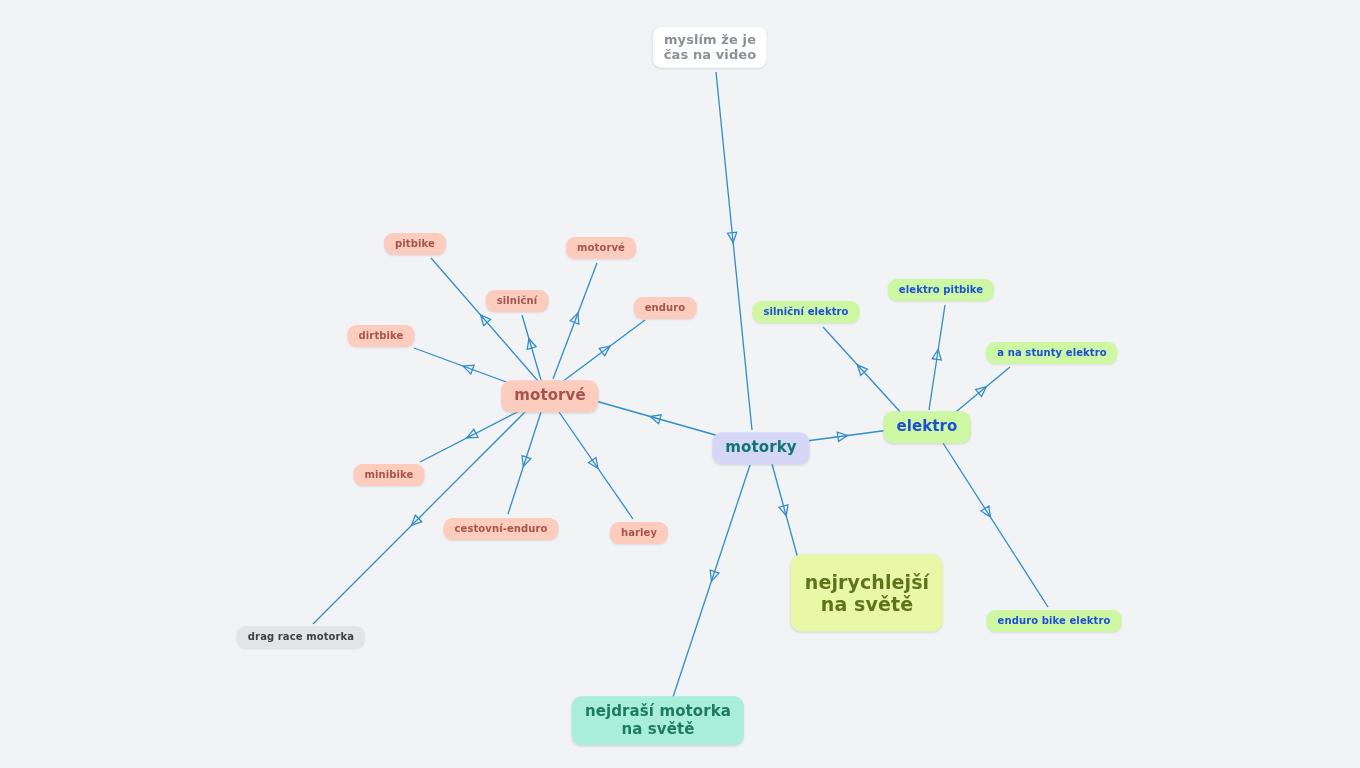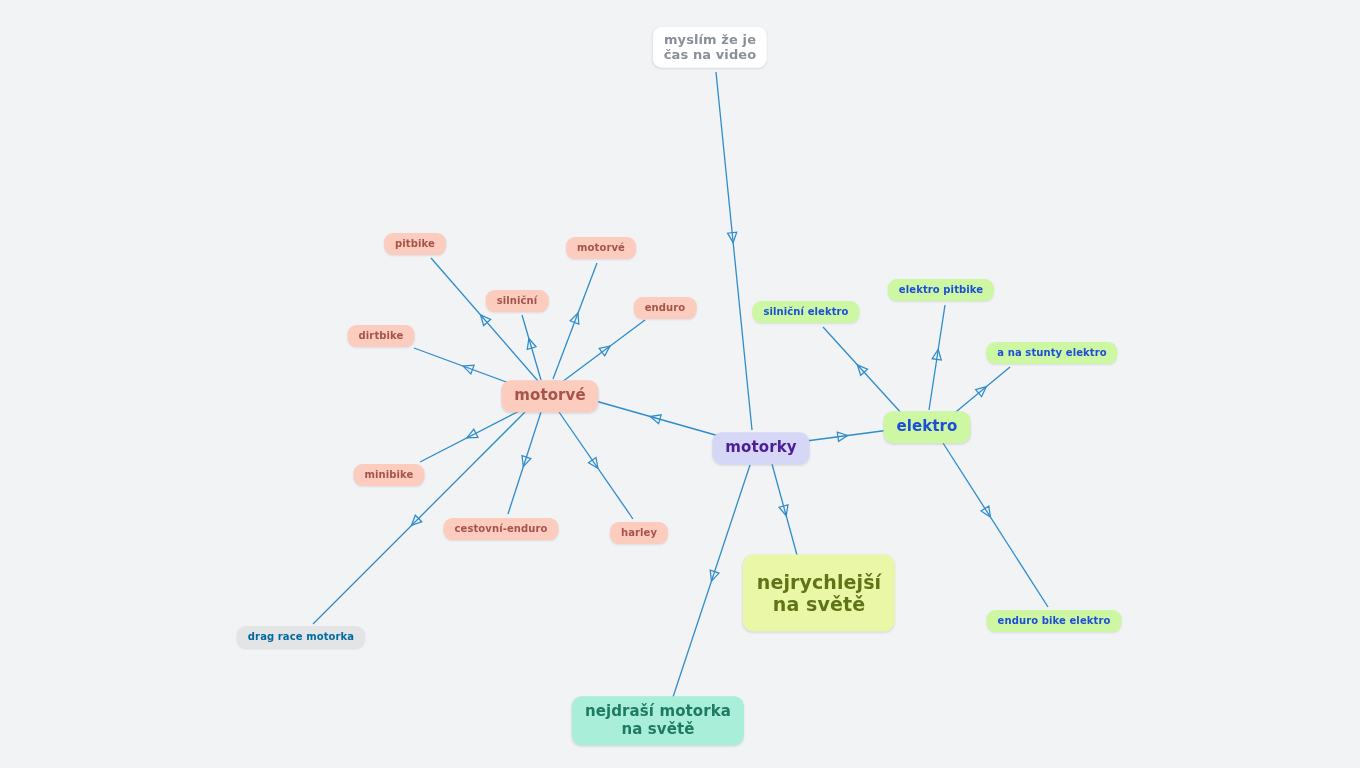--- a/index.html
+++ b/index.html
@@ -42,28 +42,28 @@
     line-height: 1.18;
     white-space: pre;
     letter-spacing: 0.1px;
     box-shadow: 0 1px 2px rgba(60,70,90,0.13);
     transform: translate(-50%, -50%);
     padding: 5px 11px;
     user-select: none;
   }
   .node.sz-sm  { font-size: 10px; }
   .node.sz-md  { font-size: 13px; }
-  .node.sz-lg  { font-size: 19px; border-radius: 11px; padding: 16px 14px; }
+  .node.sz-lg  { font-size: 19px; border-radius: 11px; padding: 16px 14px; margin-left: 48px; }
   .node.sz-ml  { font-size: 15px; border-radius: 10px; padding: 7px 13px; }
 
   
   .pal-red     { background: #fcccbf; color: #a6544b; }
-  .pal-purple  { background: #d6d6f7; color: #4c1d95; }
+  .pal-purple  { background: #d6d6f7; color: #0f766e; }
   .pal-green   { background: #cdf7a3; color: #1d4ed8; }
-  .pal-gray    { background: #e2e4e6; color: #0369a1; }
+  .pal-gray    { background: #e2e4e6; color: #404040; }
   .pal-white   { background: #ffffff; color: #8a9099; }
   .pal-yellow  { background: #e9f7a6; color: #5f7418; }
   .pal-teal    { background: #a9eed9; color: #1f7a63; }
 </style>
 </head>
 <body>
 
 <div id="canvas">
   <svg id="edge-layer" viewBox="0 0 1360 768" width="1360" height="768" xmlns="http://www.w3.org/2000/svg">
       <g>

